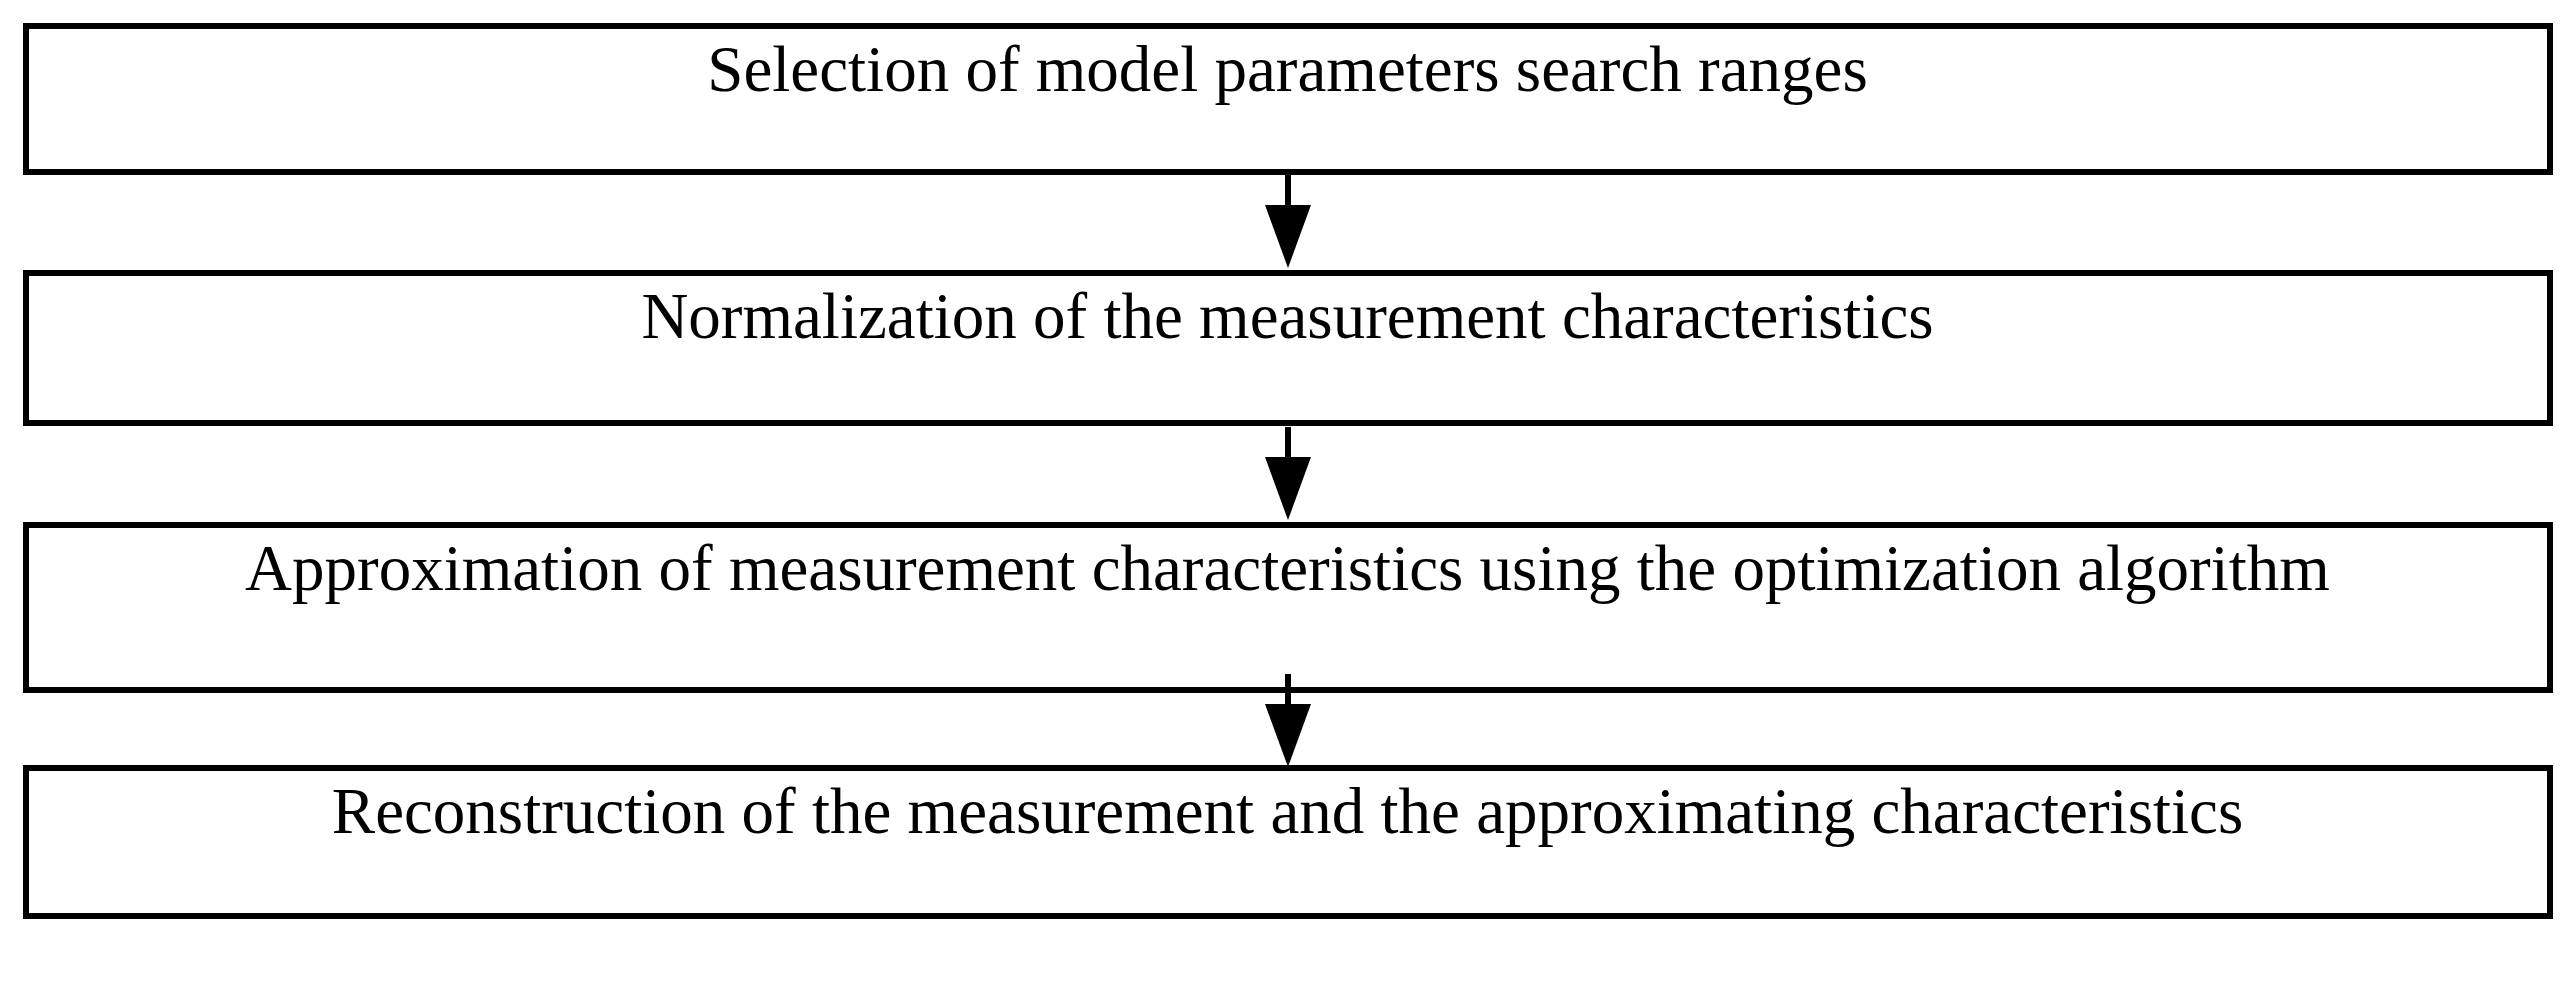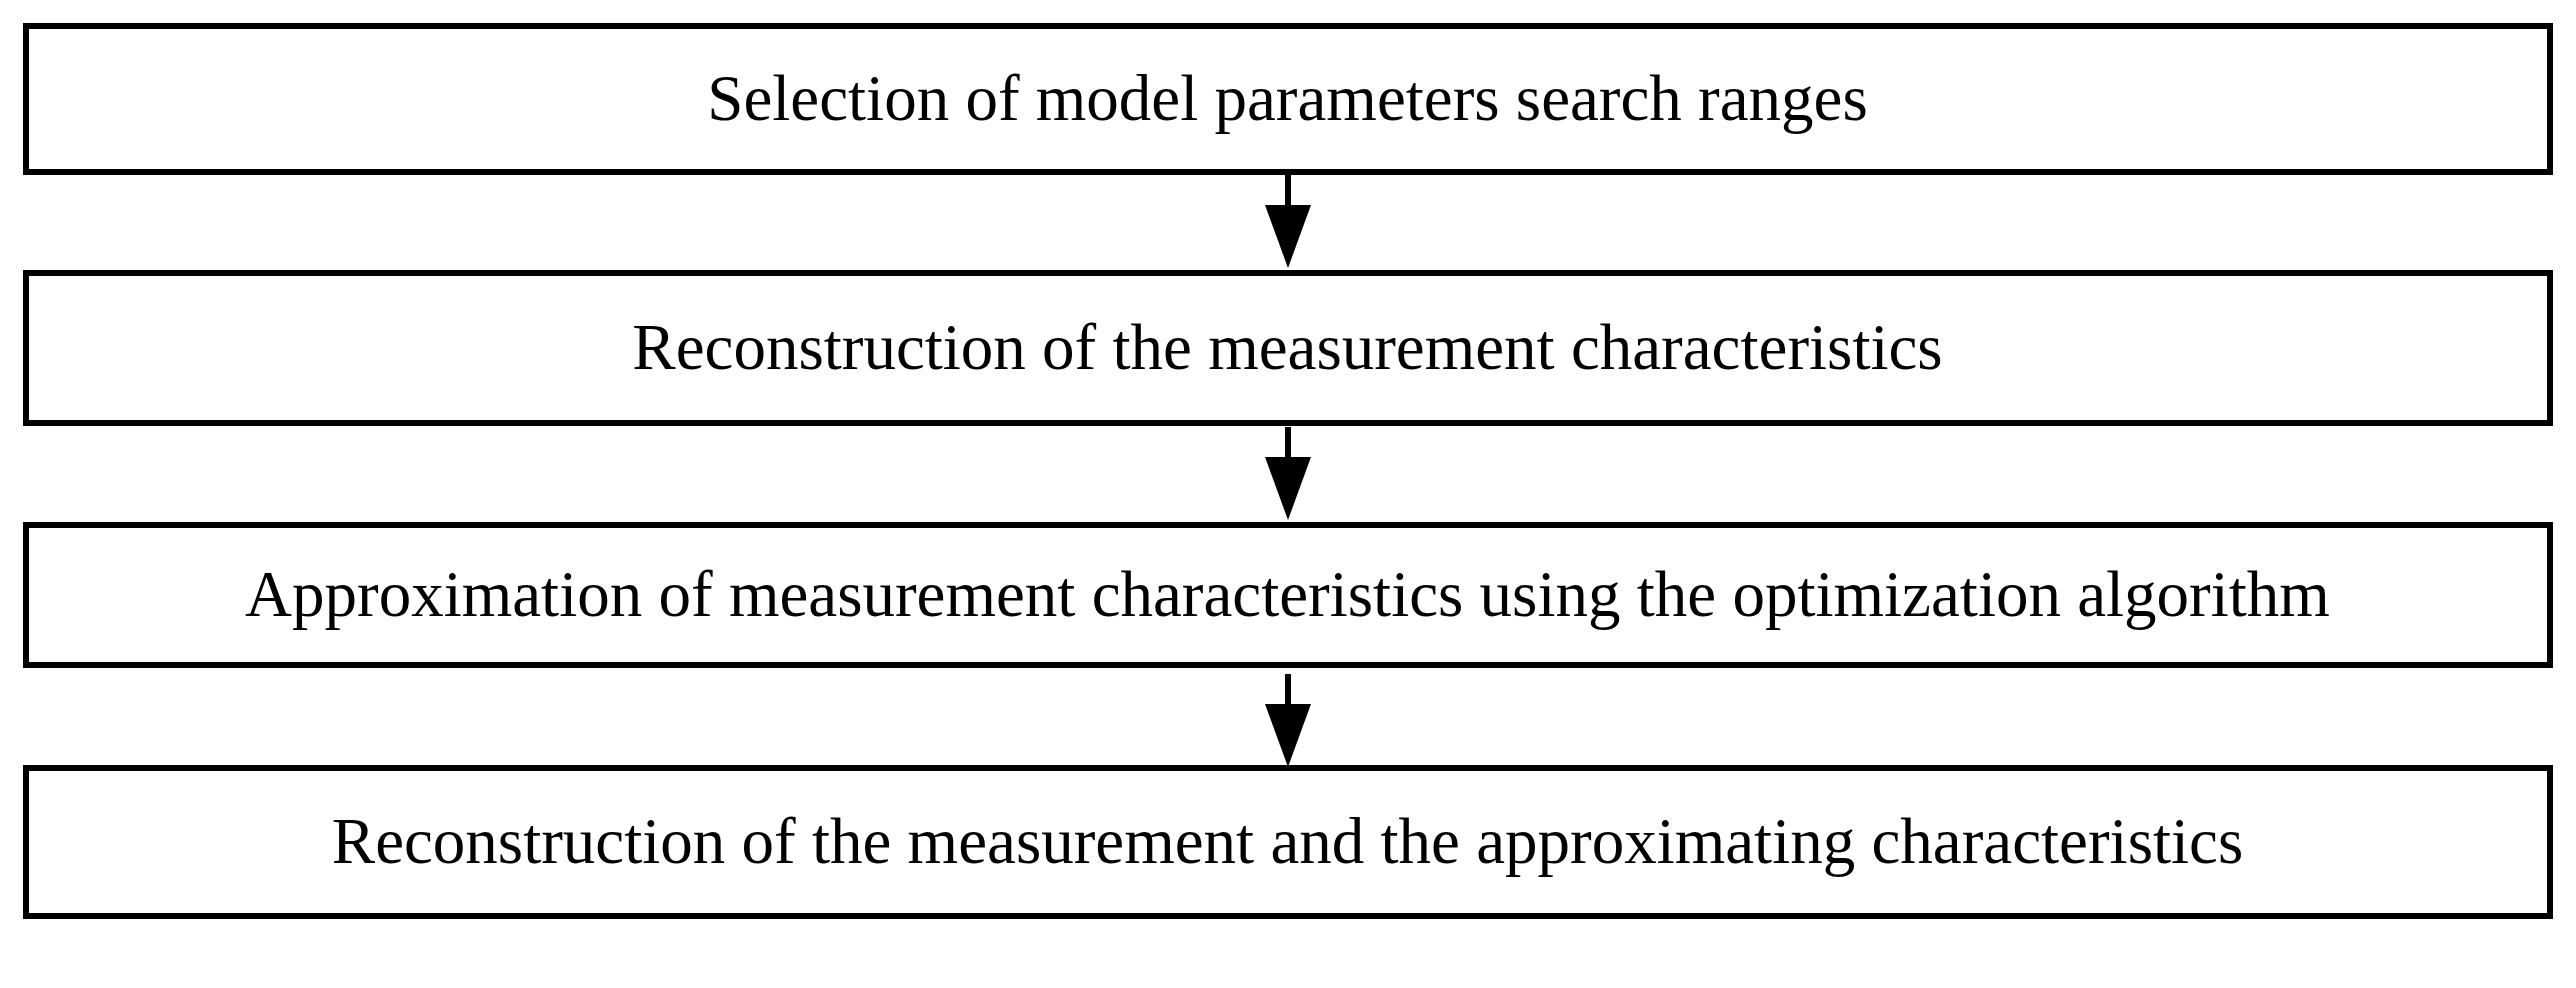--- a/index.html
+++ b/index.html
@@ -19,30 +19,30 @@
   .flow-box {
     position: absolute;
     left: 22.5px;
     width: 2530px;
     box-sizing: border-box;
     border: 6.7px solid #000000;
     background: #ffffff;
     display: flex;
     flex-direction: column;
     align-items: center;
-    justify-content: center;
+    justify-content: flex-start;
     text-align: center;
     font-size: 65px;
     line-height: 1.25;
     white-space: nowrap;
   }
   .flow-box .line { white-space: nowrap; }
   .box-1 { top: 22.5px;  height: 152px; }
   .box-2 { top: 270px; height: 156px; }
-  .box-3 { top: 522px; height: 146px; }
+  .box-3 { top: 522px; height: 171px; }
   .box-4 { top: 765px; height: 154px; }
 
   .arrow {
     position: absolute;
     left: 50%;
     transform: translateX(-50%);
     display: flex;
     flex-direction: column;
     align-items: center;
   }
@@ -70,21 +70,21 @@
   <div class="flow-box box-1">
     <div class="line">Selection of model parameters search ranges</div>
   </div>
 
   <div class="arrow arrow-1">
     <div class="stem"></div>
     <div class="head"></div>
   </div>
 
   <div class="flow-box box-2">
-    <div class="line">Reconstruction of the measurement characteristics</div>
+    <div class="line">Normalization of the measurement characteristics</div>
   </div>
 
   <div class="arrow arrow-2">
     <div class="stem"></div>
     <div class="head"></div>
   </div>
 
   <div class="flow-box box-3">
     <div class="line">Approximation of measurement characteristics using the optimization algorithm</div>
   </div>

